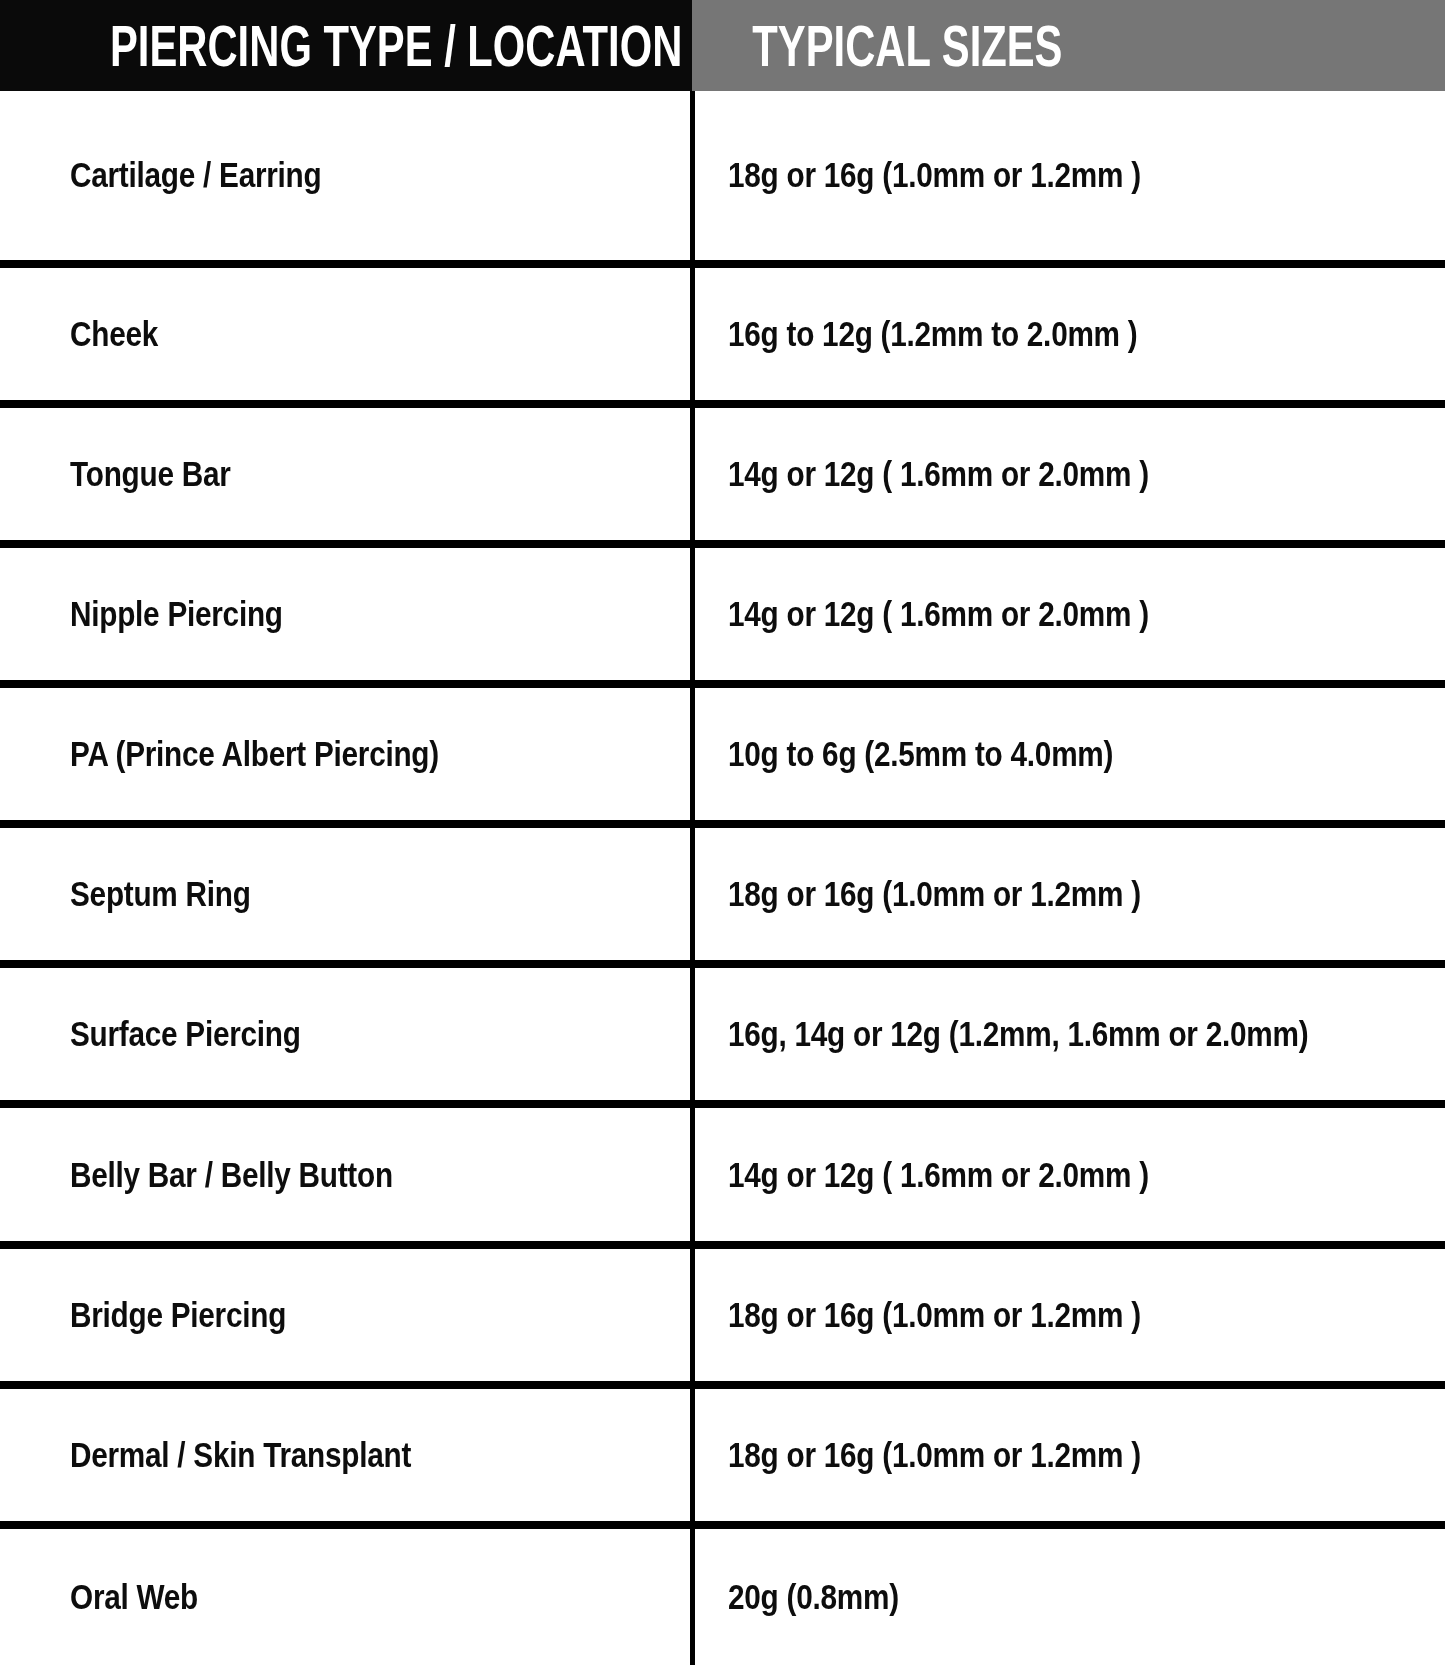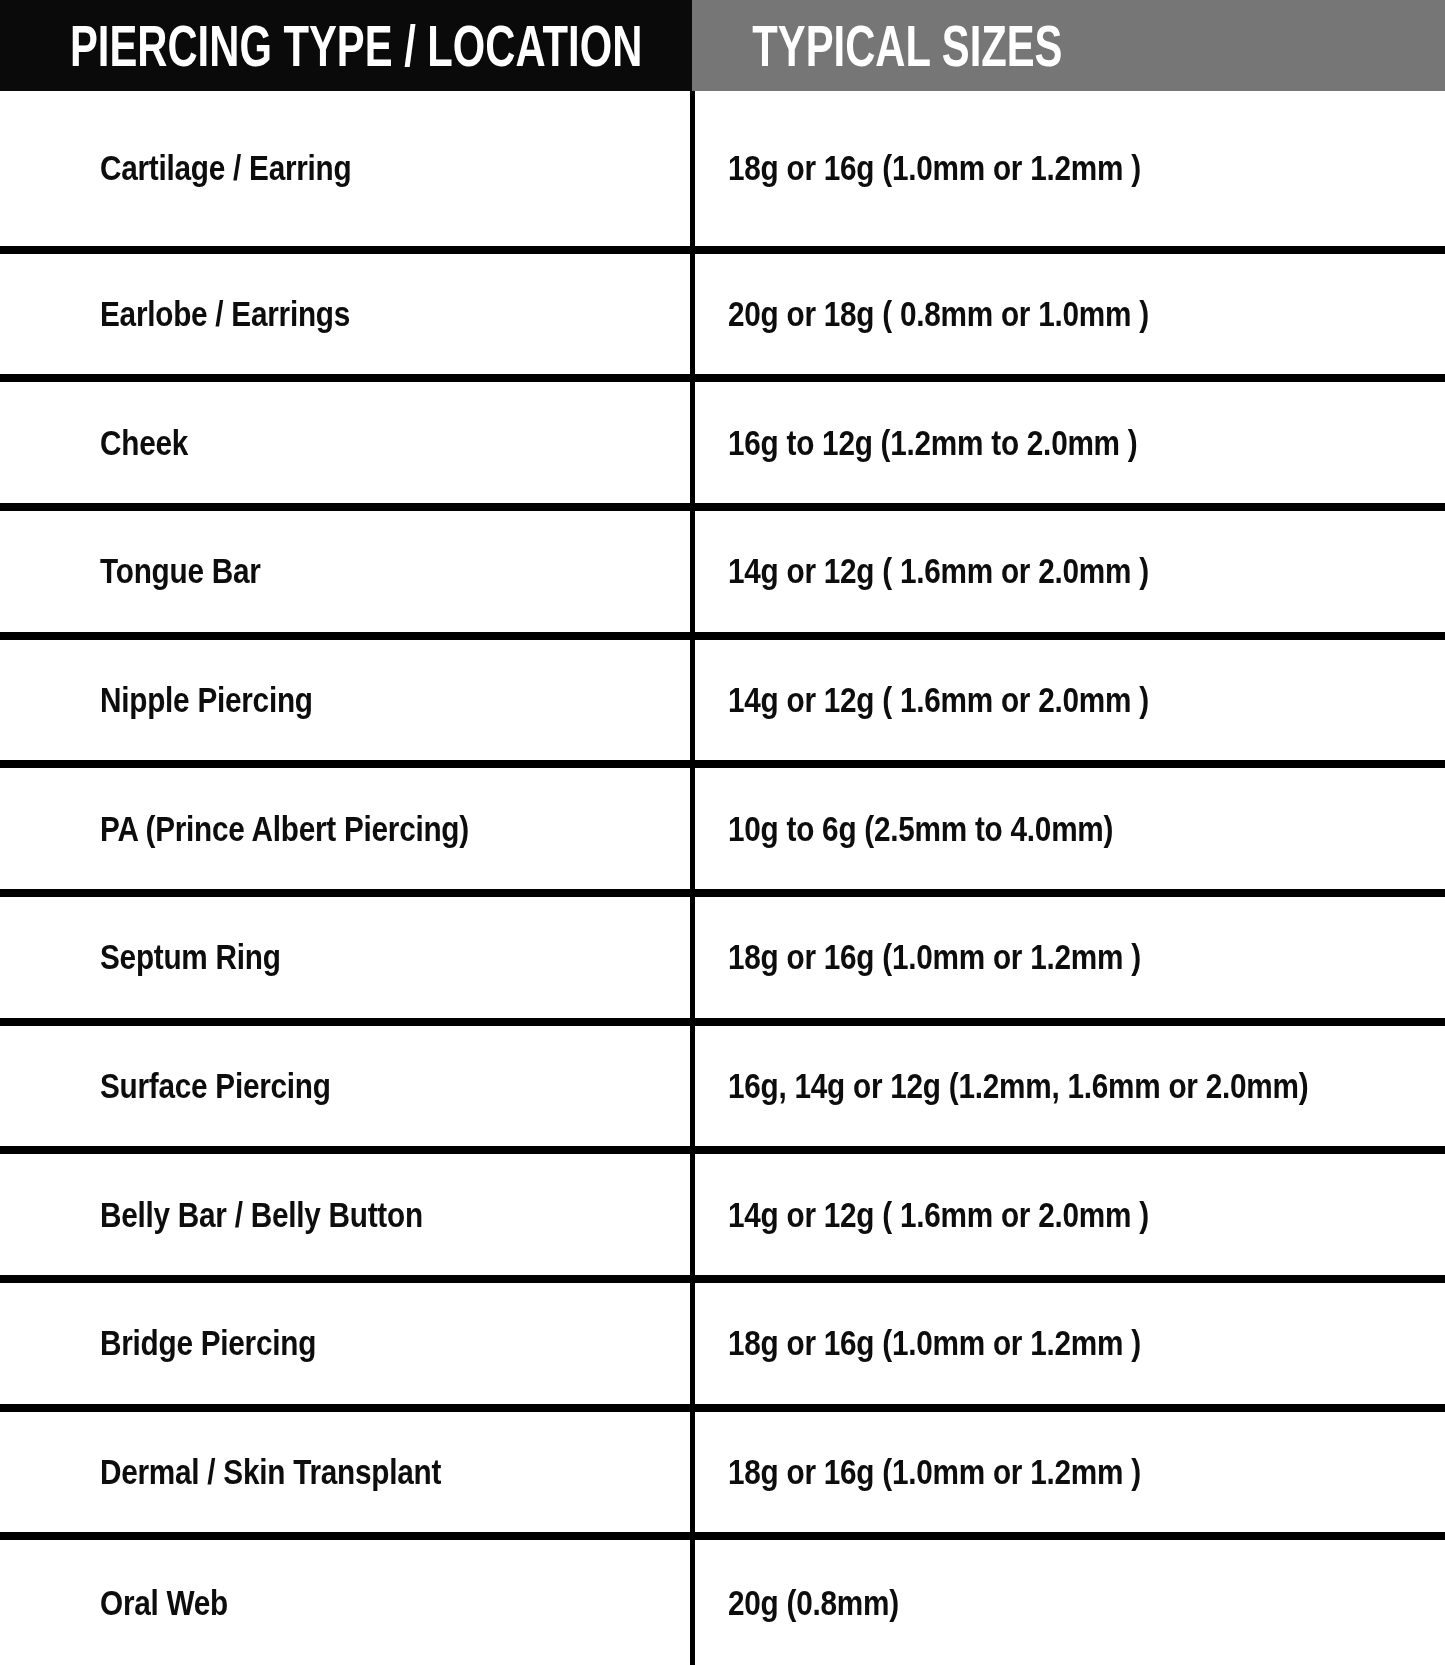--- a/index.html
+++ b/index.html
@@ -23,21 +23,21 @@
   col.c-sizes { width: 753px; }
 
   thead th {
     height: 91px;
     padding: 0;
     vertical-align: middle;
   }
   th.th-type {
     background: var(--header-left-bg, #0a0a0a);
     text-align: left;
-    padding-left: 70px;
+    padding-left: 110px;
   }
   th.th-sizes {
     background: var(--header-right-bg, #767676);
     text-align: left;
   }
   .hdr-text {
     display: inline-block;
     color: var(--header-text, #ffffff);
     font-size: 58px;
     font-weight: 700;
@@ -56,21 +56,21 @@
     border-top: 8px solid var(--grid-line, #000000);
     background: var(--row-bg, #ffffff);
   }
   tbody tr:first-child td {
     border-top: none;
   }
   tbody tr { height: 86px; }
   tbody tr:first-child { height: 106px; }
 
   td.cell-type {
-    padding-left: 100px;
+    padding-left: 70px;
   }
   td.cell-sizes {
     border-left: 5px solid var(--grid-line, #000000);
     padding-left: 33px;
   }
   .cell-text {
     display: inline-block;
     color: var(--body-text, #0d0d0d);
     font-size: 35px;
     font-weight: 700;
@@ -98,28 +98,20 @@
       </th>
     </tr>
   </thead>
   <tbody>
       <tr class="row">
     <td class="cell-type">
       <span class="cell-text">Cartilage / Earring</span>
     </td>
     <td class="cell-sizes">
       <span class="cell-text">18g or 16g (1.0mm or 1.2mm )</span>
-    </td>
-  </tr>
-      <tr class="row">
-    <td class="cell-type">
-      <span class="cell-text">Earlobe / Earrings</span>
-    </td>
-    <td class="cell-sizes">
-      <span class="cell-text">20g or 18g ( 0.8mm or 1.0mm )</span>
     </td>
   </tr>
       <tr class="row">
     <td class="cell-type">
       <span class="cell-text">Cheek</span>
     </td>
     <td class="cell-sizes">
       <span class="cell-text">16g to 12g (1.2mm to 2.0mm )</span>
     </td>
   </tr>

